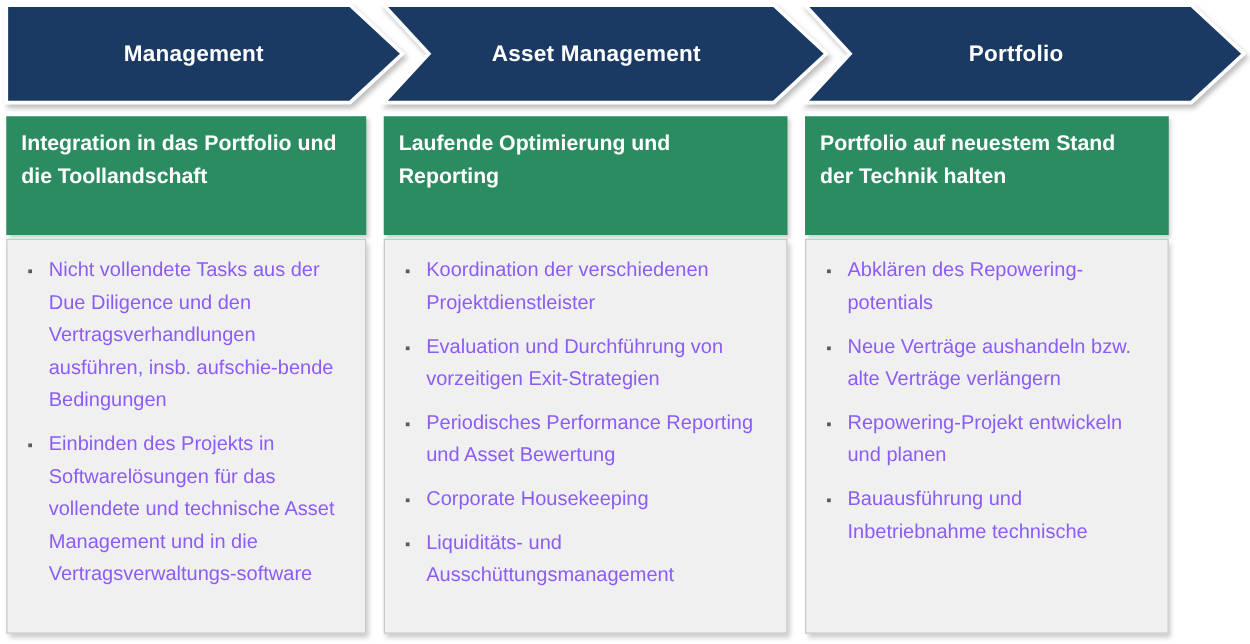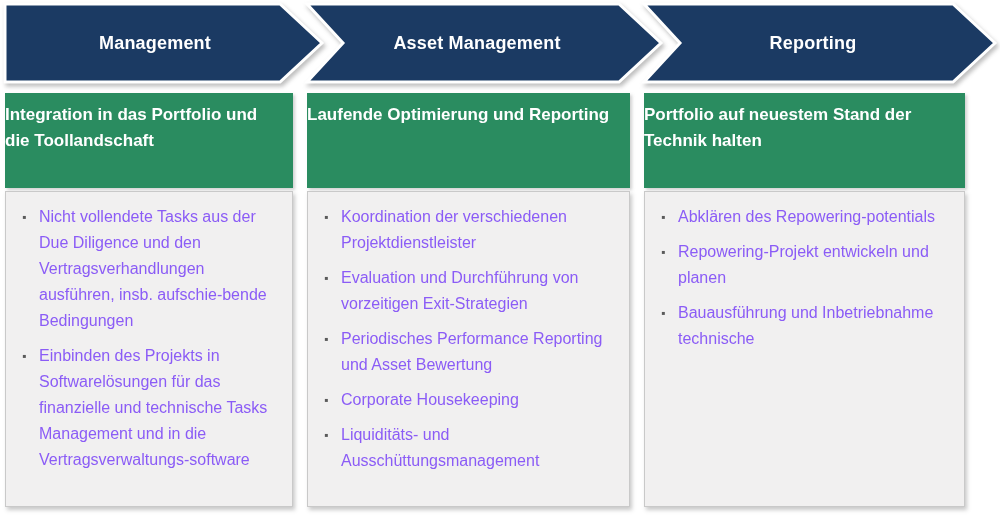--- a/index.html
+++ b/index.html
@@ -13,35 +13,35 @@
                  filter: drop-shadow(2px 3px 2px rgba(110,110,110,0.45)); }
   .chevron-svg polygon { fill: #1B3A63; stroke: #ffffff; stroke-width: 3; }
   .chevron-label { position: absolute; top: 4px; height: 78px;
                    display: flex; align-items: center; justify-content: center;
                    color: #ffffff; font-weight: bold; font-size: 18px; letter-spacing: .2px; }
 
   
   .col { position: absolute; top: 93px; }
   .subtitle-box { background: #2A8C60; color: #ffffff; font-weight: bold;
                   font-size: 17px; line-height: 1.5; height: 95px;
-                  padding: 9px 12px 0 0;
+                  padding: 9px 12px 0 12px;
                   box-shadow: 2px 2px 3px rgba(120,120,120,0.35); }
   .body-box { margin-top: 3px; height: 316px; background: #F1F0F0;
               border: 1px solid #C9C9C9; padding: 12px 8px 10px 12px;
               box-shadow: 2px 3px 4px rgba(120,120,120,0.4); }
   .bullet-list { list-style: none; }
   .bullet-list li { position: relative; padding-left: 21px; margin-bottom: 9px;
                     color: #8b5cf6; font-size: 16px; line-height: 26px; }
   .bullet-list li::before { content: "\25AA"; position: absolute; left: 4px; top: 0;
                             font-size: 12px; color: #5A5A5A; }
 
   
   #col-1 { left: 5px;   width: 288px; }
   #col-2 { left: 307px; width: 323px; }
-  #col-3 { left: 644px; width: 321px; }
+  #col-3 { left: 644px; width: 291px; }
   #chev-1 { left: 5px;   width: 317px; }
   #chev-2 { left: 307px; width: 354px; }
   #chev-3 { left: 644px; width: 351px; }
   #chevlab-1 { left: 5px;   width: 300px; }
   #chevlab-2 { left: 307px; width: 340px; }
   #chevlab-3 { left: 644px; width: 338px; }
 </style>
 </head>
 <body>
 
@@ -52,28 +52,28 @@
   </svg>
   <svg id="chev-2" class="chevron-svg" viewBox="0 0 354 78" preserveAspectRatio="none">
     <polygon points="0,0 312,0 354,39 312,78 0,78 36,39"></polygon>
   </svg>
   <svg id="chev-3" class="chevron-svg" viewBox="0 0 351 78" preserveAspectRatio="none">
     <polygon points="0,0 309,0 351,39 309,78 0,78 36,39"></polygon>
   </svg>
 
   <div id="chevlab-1" class="chevron-label">Management</div>
   <div id="chevlab-2" class="chevron-label">Asset Management</div>
-  <div id="chevlab-3" class="chevron-label">Reporting</div>
+  <div id="chevlab-3" class="chevron-label">Portfolio</div>
 
   <div id="col-1" class="col">
     <div class="subtitle-box">Integration in das Portfolio und die Toollandschaft</div>
     <div class="body-box">
       <ul class="bullet-list">
         <li>Nicht vollendete Tasks aus der Due Diligence und den Vertragsverhandlungen ausführen, insb. aufschie-bende Bedingungen</li>
-        <li>Einbinden des Projekts in Softwarelösungen für das finanzielle und technische Tasks Management und in die Vertragsverwaltungs-software</li>
+        <li>Einbinden des Projekts in Softwarelösungen für das vollendete und technische Asset Management und in die Vertragsverwaltungs-software</li>
       </ul>
     </div>
   </div>
 
   <div id="col-2" class="col">
     <div class="subtitle-box">Laufende Optimierung und Reporting</div>
     <div class="body-box">
       <ul class="bullet-list">
         <li>Koordination der verschiedenen Projektdienstleister</li>
         <li>Evaluation und Durchführung von vorzeitigen Exit-Strategien</li>
@@ -82,19 +82,20 @@
         <li>Liquiditäts- und Ausschüttungsmanagement</li>
       </ul>
     </div>
   </div>
 
   <div id="col-3" class="col">
     <div class="subtitle-box">Portfolio auf neuestem Stand der Technik halten</div>
     <div class="body-box">
       <ul class="bullet-list">
         <li>Abklären des Repowering-potentials</li>
+        <li>Neue Verträge aushandeln bzw. alte Verträge verlängern</li>
         <li>Repowering-Projekt entwickeln und planen</li>
         <li>Bauausführung und Inbetriebnahme technische</li>
       </ul>
     </div>
   </div>
 
 </div>
 
 </body></html>

